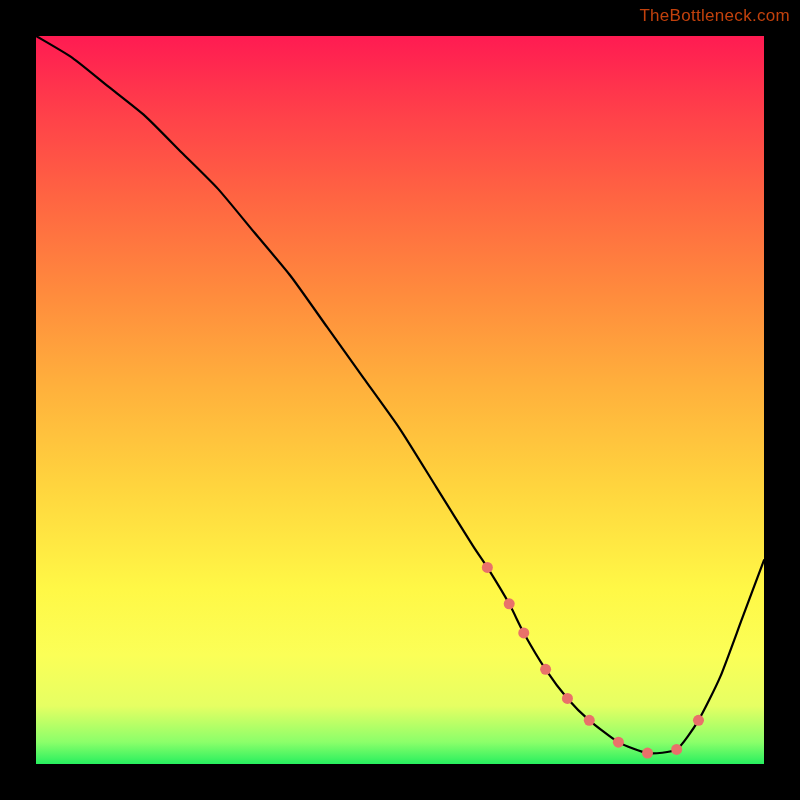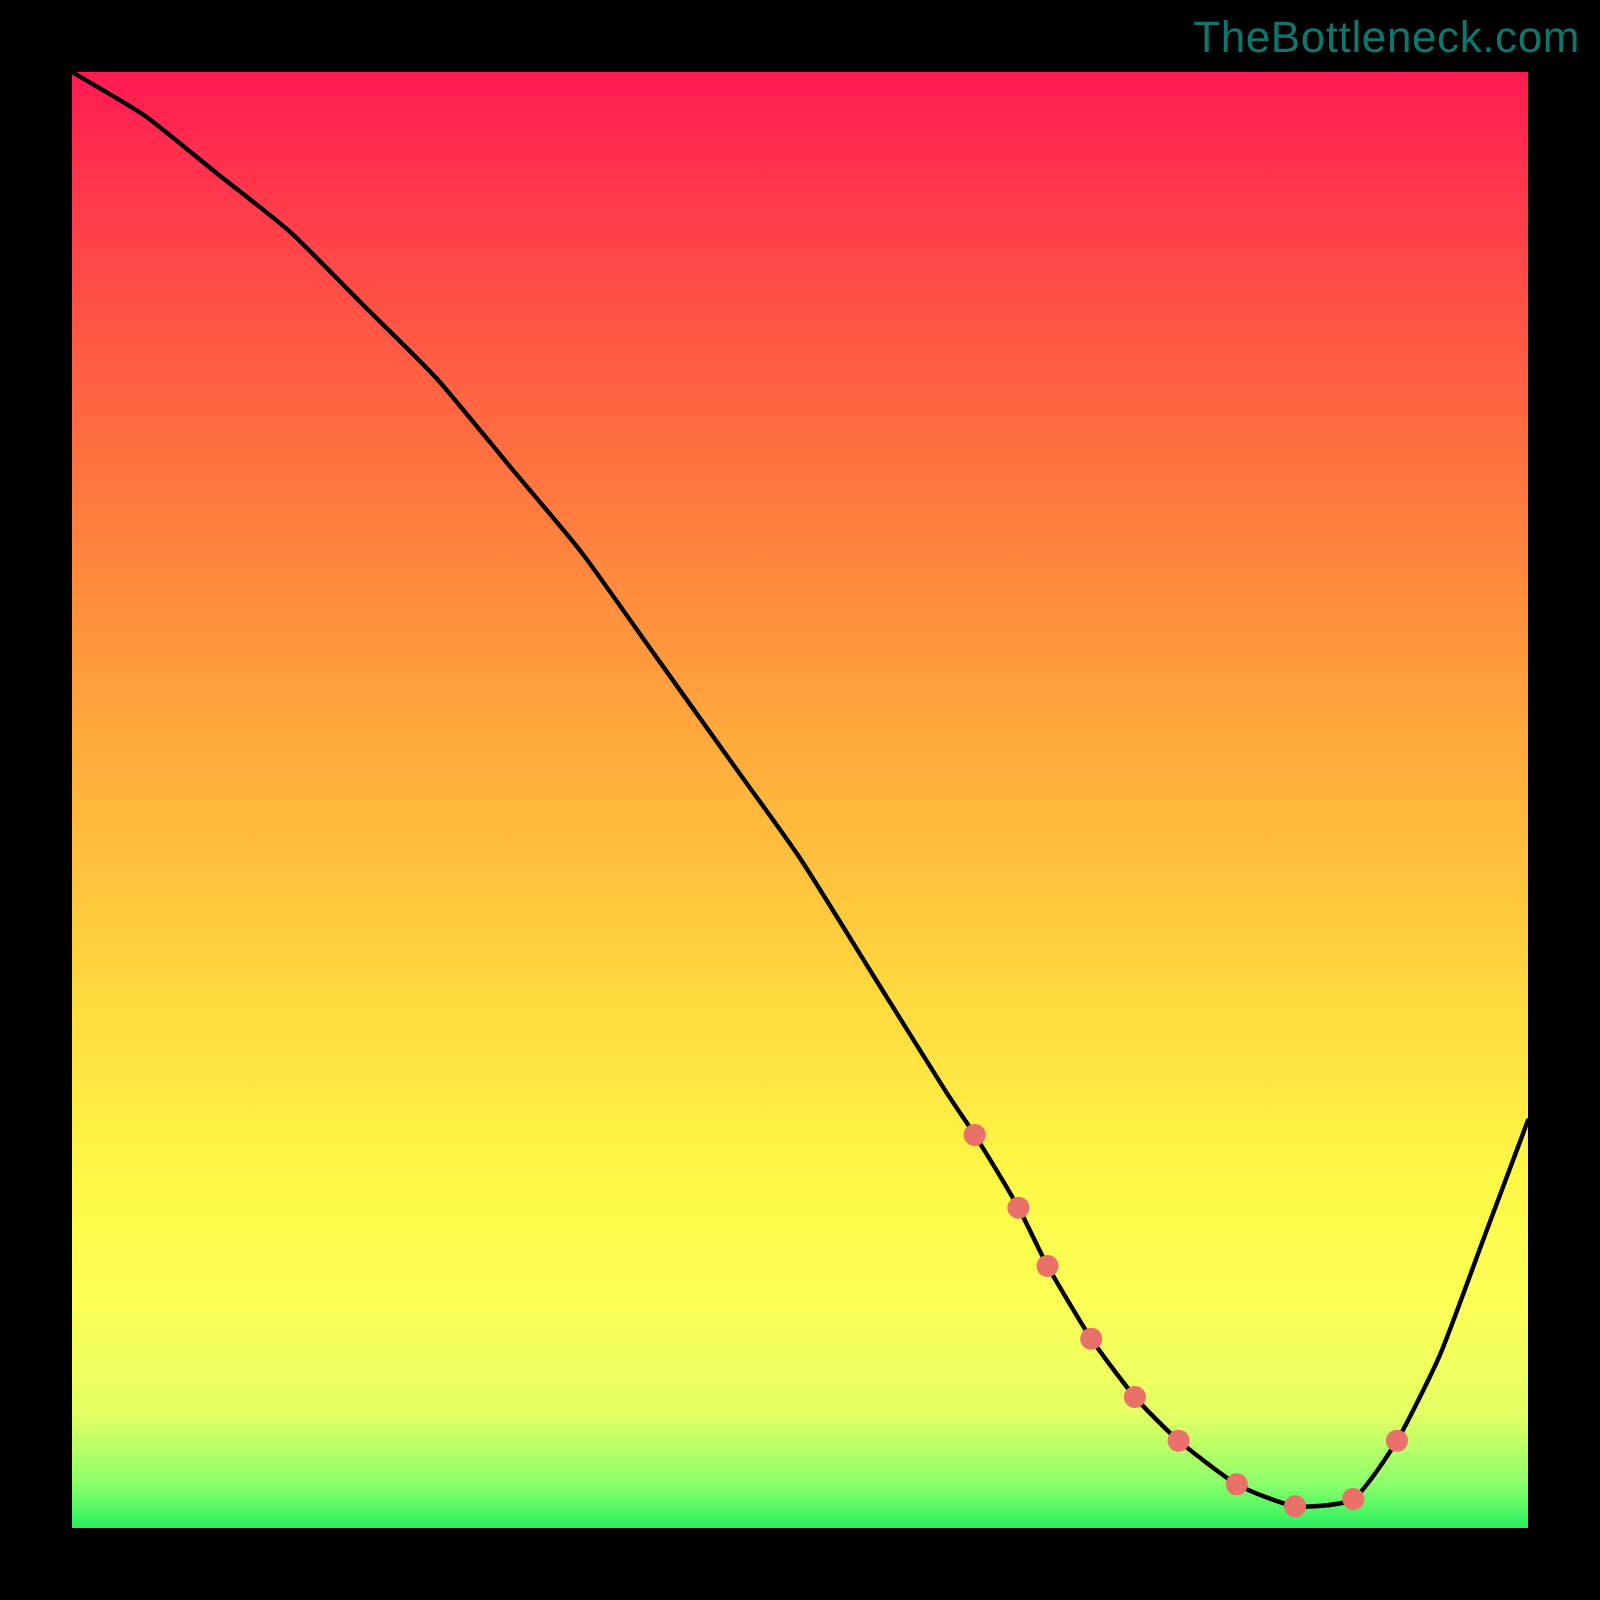--- a/index.html
+++ b/index.html
@@ -27,23 +27,23 @@
       #fbff57 85%,
       #e6ff63 92%,
       #8bff6a 97%,
       #27ef5f 100%
     );
   }
   .watermark {
     position: absolute;
     top: 6px;
     right: 10px;
-    color: #0f766e;
+    color: #c2410c;
     font-family: Arial, Helvetica, sans-serif;
-    font-size: 22px;
+    font-size: 17px;
     letter-spacing: 0.3px;
     user-select: none;
     text-align: right;
   }
   svg.curve {
     position: absolute;
     left: 0; top: 0;
     width: 728px;
     height: 728px;
   }

